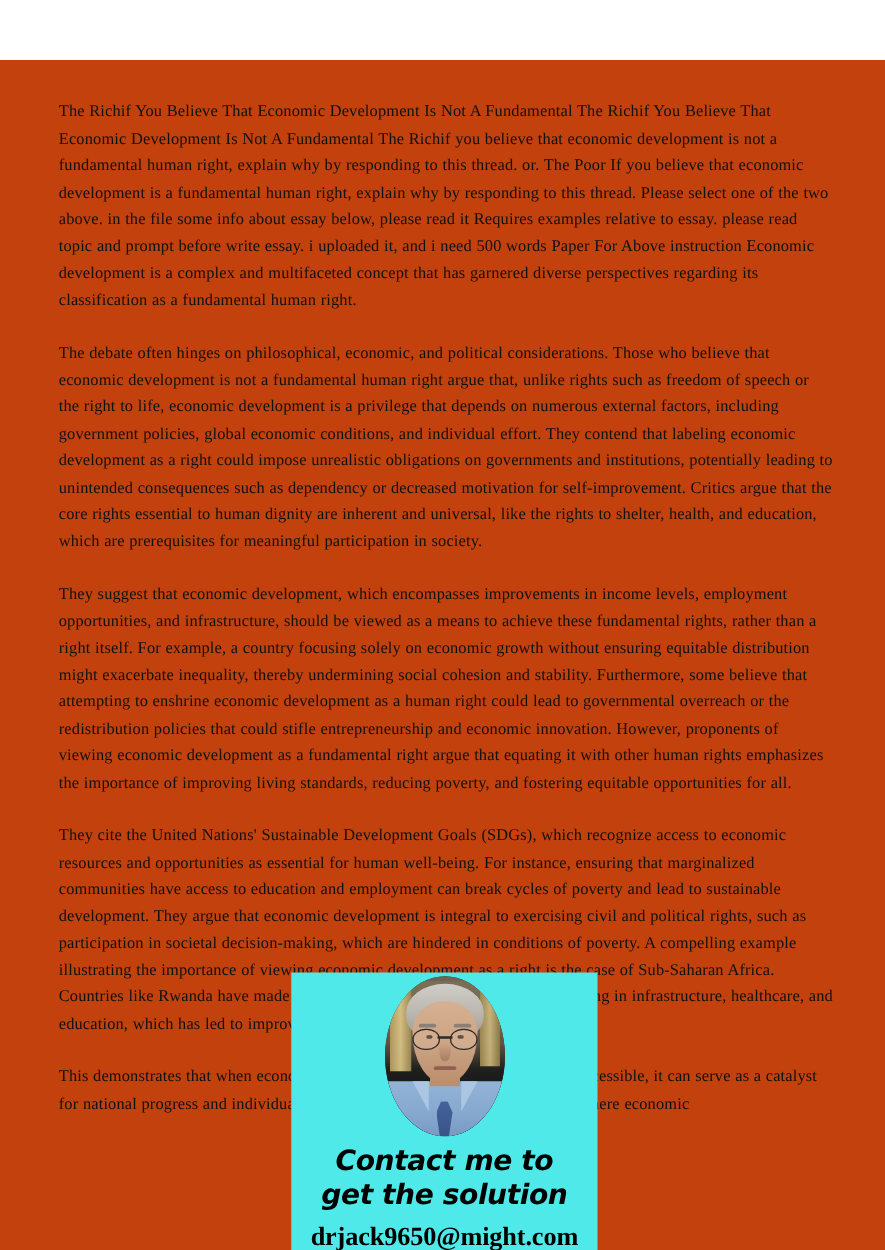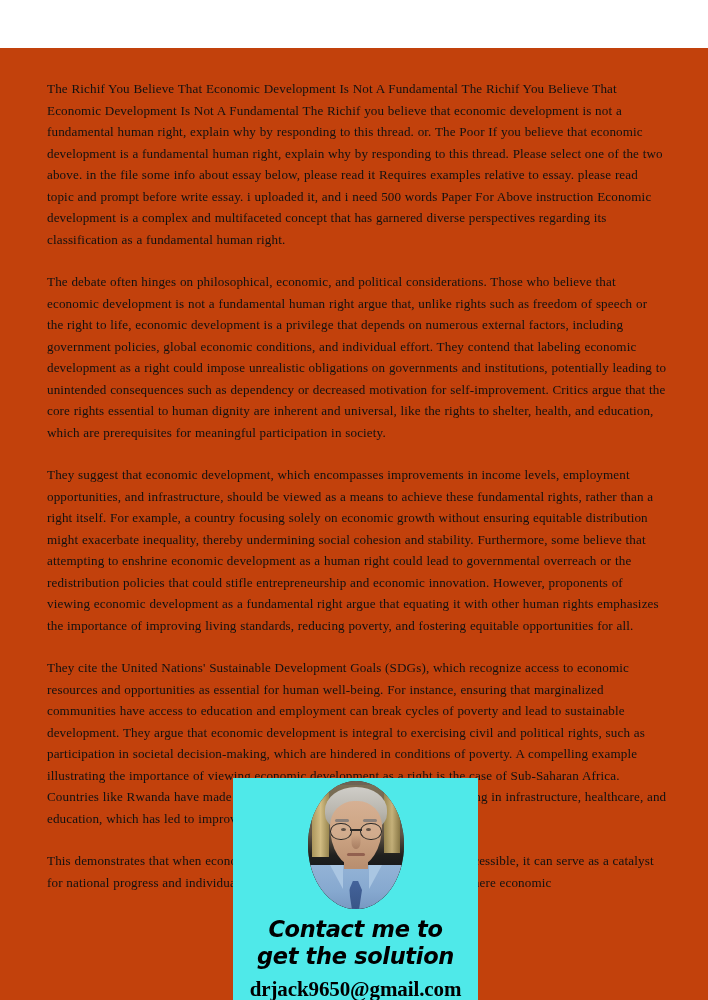--- a/index.html
+++ b/index.html
@@ -277,16 +277,16 @@
         <span class="ph-lens r"></span>
         <span class="ph-bridge"></span>
       </span>
       <span class="ph-nose"></span>
       <span class="ph-mouth"></span>
     </div>
 
     <div id="contact-headline">Contact me to
 get the solution</div>
 
-    <div id="contact-email">drjack9650@gmail.com</div>
+    <div id="contact-email">drjack9650@might.com</div>
   </div>
 
 </div>
 
 </body></html>

